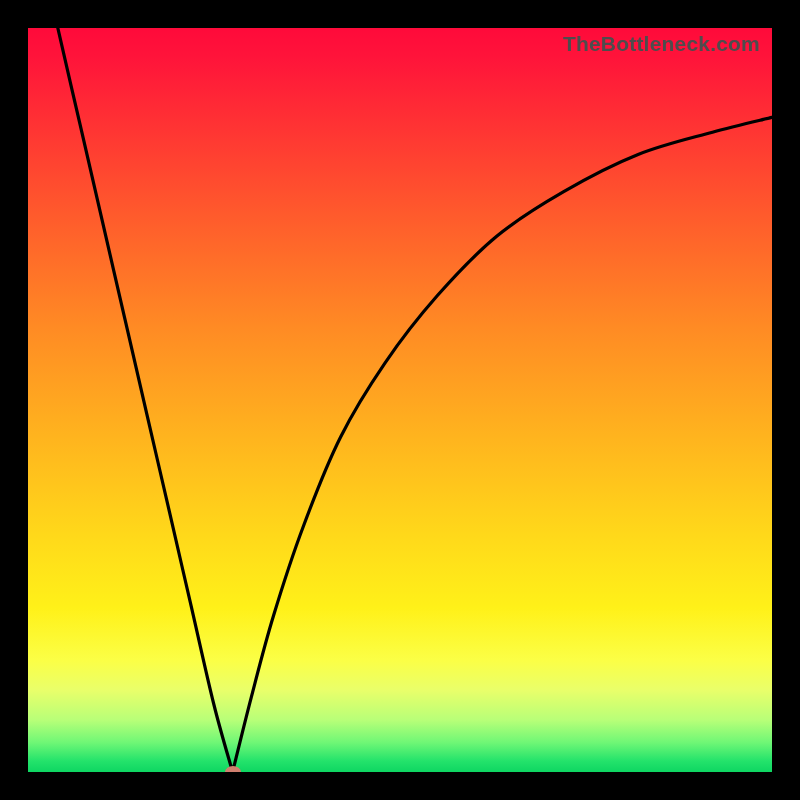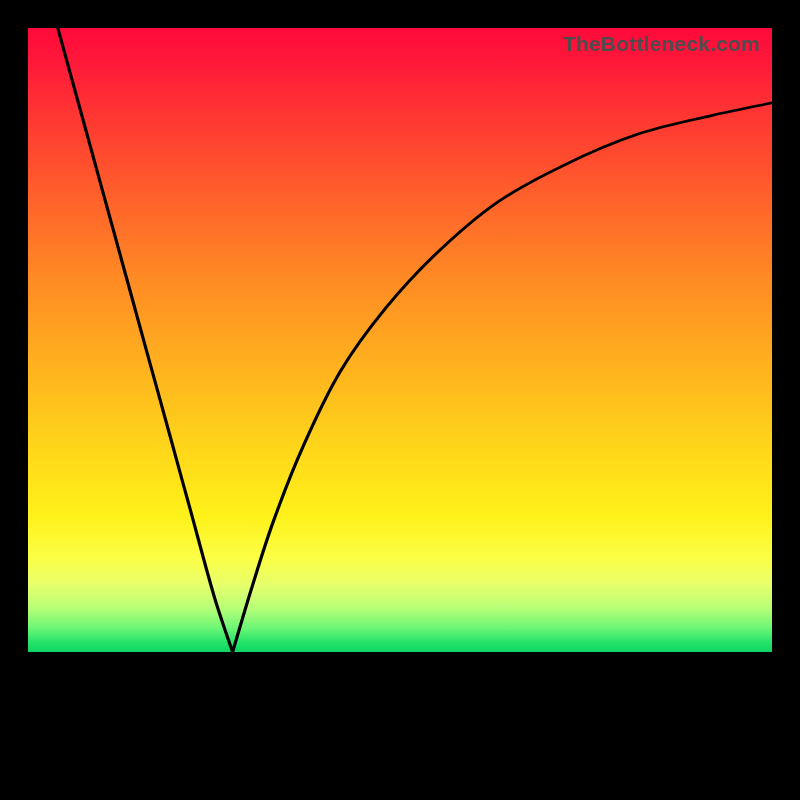--- a/index.html
+++ b/index.html
@@ -15,21 +15,21 @@
     position: relative;
     width: 800px;
     height: 800px;
     background: #000;
   }
   .plot-area {
     position: absolute;
     left: 28px;
     top: 28px;
     width: 744px;
-    height: 624px;
+    height: 744px;
     overflow: hidden;
   }
   
   .bg-gradient {
     position: absolute;
     inset: 0;
     background: linear-gradient(
       to bottom,
       #ff0a3a 0%,
       #ff143a 4%,

